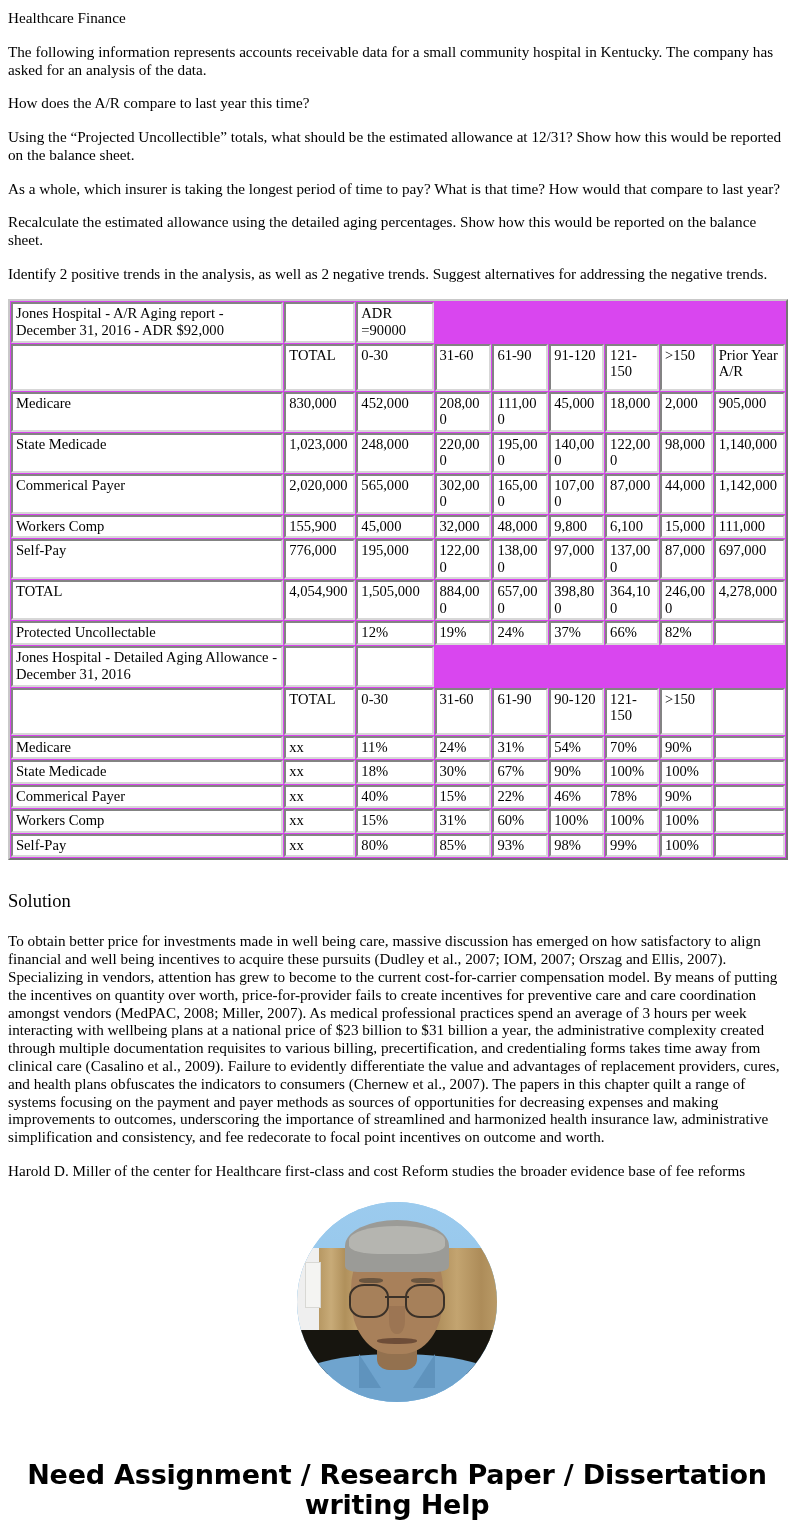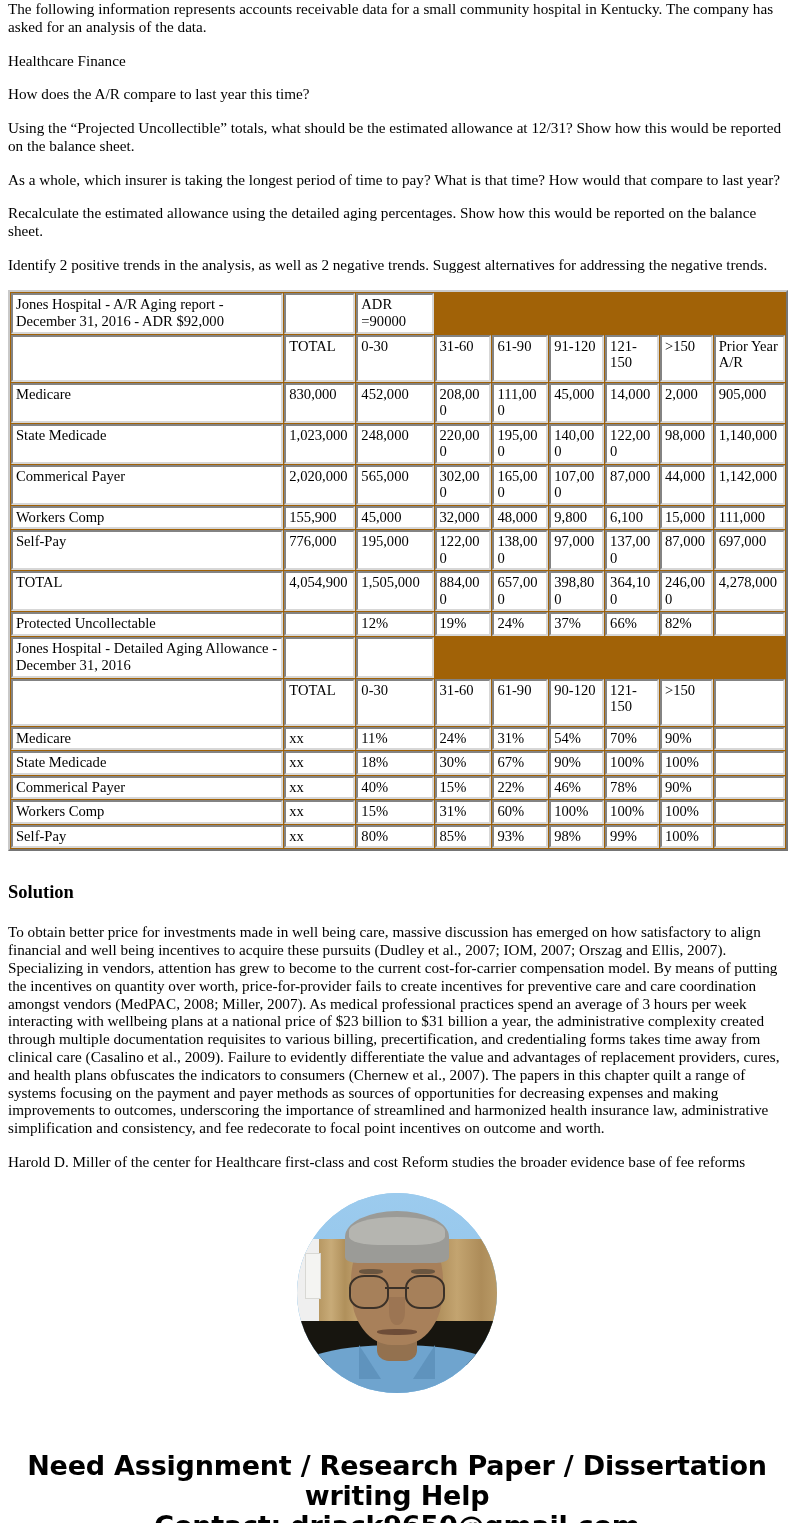--- a/index.html
+++ b/index.html
@@ -27,35 +27,35 @@
     margin: 0 0 16px 0;
     font-size: 15.2px;
     line-height: 1.17;
     text-align: left;
   }
   p.para.first {
     margin-top: 9px;
   }
   h2.solution-heading {
     font-size: 18.5px;
-    font-weight: bold;
+    font-weight: normal;
     margin: 0 0 20px 0;
     line-height: 1.2;
   }
   
   .aging-table {
     border-collapse: separate;
     border-spacing: 1px;
     width: 780px;
     margin: 14px 0 0 0;
     table-layout: fixed;
     font-size: 14.6px;
     line-height: 1.13;
     border: 2px outset #c9c9c9;
-    background: #a16207;
+    background: #d946ef;
   }
   .aging-table td {
     border: 2px inset #d7d7d7;
     padding: 1px 3px 2px 3px;
     vertical-align: top;
     background: #ffffff;
     overflow: hidden;
     word-wrap: break-word;
   }
   .aging-table td.blank-pad {
@@ -224,23 +224,23 @@
     color: #000;
   }
   .footer-line { display: block; }
 </style>
 </head>
 <body>
 
 <div class="page">
   <div class="doc-body">
 
+    <p class="para first">Healthcare Finance</p>
+
     <p class="para">The following information represents accounts receivable data for a small community hospital in Kentucky. The company has asked for an analysis of the data.</p>
-
-    <p class="para first">Healthcare Finance</p>
     <p class="para">How does the A/R compare to last year this time?</p>
     <p class="para">Using the “Projected Uncollectible” totals, what should be the estimated allowance at 12/31? Show how this would be reported on the balance sheet.</p>
     <p class="para">As a whole, which insurer is taking the longest period of time to pay? What is that time? How would that compare to last year?</p>
     <p class="para">Recalculate the estimated allowance using the detailed aging percentages. Show how this would be reported on the balance sheet.</p>
     <p class="para">Identify 2 positive trends in the analysis, as well as 2 negative trends. Suggest alternatives for addressing the negative trends.</p>
 
     <table class="aging-table">
       <colgroup>
         <col class="c-label">
           <col class="c-total">
@@ -273,21 +273,21 @@
           <td class="head-cell">Prior Year A/R</td>
         </tr>
 
         <tr>
           <td>Medicare</td>
           <td>830,000</td>
           <td>452,000</td>
           <td>208,000</td>
           <td>111,000</td>
           <td>45,000</td>
-          <td>14,000</td>
+          <td>18,000</td>
           <td>2,000</td>
           <td>905,000</td>
         </tr>
         <tr>
           <td>State Medicade</td>
           <td>1,023,000</td>
           <td>248,000</td>
           <td>220,000</td>
           <td>195,000</td>
           <td>140,000</td>

